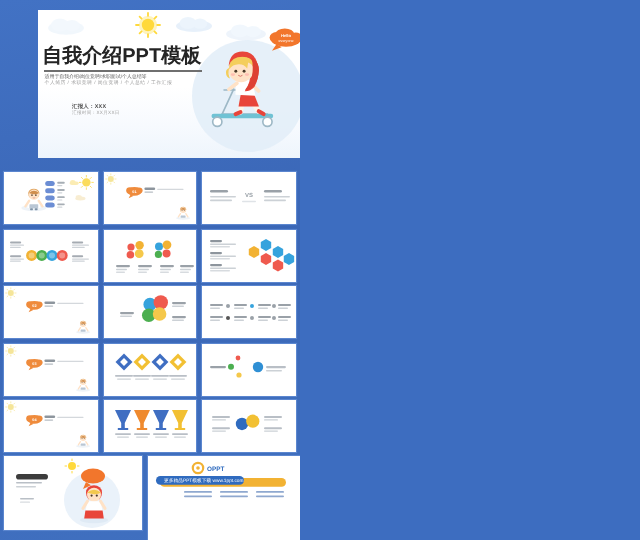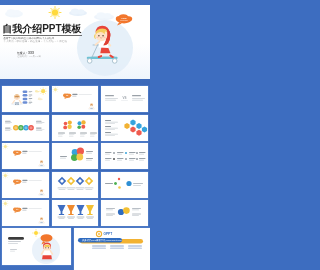--- a/index.html
+++ b/index.html
@@ -3,21 +3,21 @@
 <meta charset="utf-8">
 <title>自我介绍PPT模板</title>
 <style>
 html,body{margin:0;padding:0;}
 body{width:150px;height:270px;overflow:hidden;background:#3d6dc0;
      font-family:"Liberation Sans",sans-serif;}
 .page{position:relative;width:150px;height:270px;
       background:linear-gradient(172deg,#4272c4 0%,#3a66b6 48%,#4070c0 100%);}
 
 
-.hero{position:absolute;left:0;top:5.3px;width:158px;height:73.4px;
+.hero{position:absolute;left:19px;top:5.3px;width:158px;height:73.4px;
       background:#ffffff;overflow:hidden;padding-left:47px;}
 .hero-sky{position:absolute;left:0;top:0;right:0;bottom:0;
       background:linear-gradient(180deg,#ffffff 0%,#ffffff 52%,#f7fafe 78%,#eef5fc 100%);}
 .h-title{position:absolute;left:2.15px;top:18.9px;font-size:10px;font-weight:700;
       color:#242424;white-space:nowrap;line-height:10px;letter-spacing:0px;}
 .h-rule{position:absolute;left:3.3px;top:29.6px;width:79px;height:0.8px;background:#6f6f6f;}
 .h-sub1{position:absolute;left:3.3px;top:31.4px;font-size:2.5px;color:#5f5f5f;
       white-space:nowrap;letter-spacing:-0.05px;line-height:3px;}
 .h-sub2{position:absolute;left:3.3px;top:35px;font-size:2.4px;color:#9a9a9a;
       white-space:nowrap;letter-spacing:0.25px;line-height:3px;}

